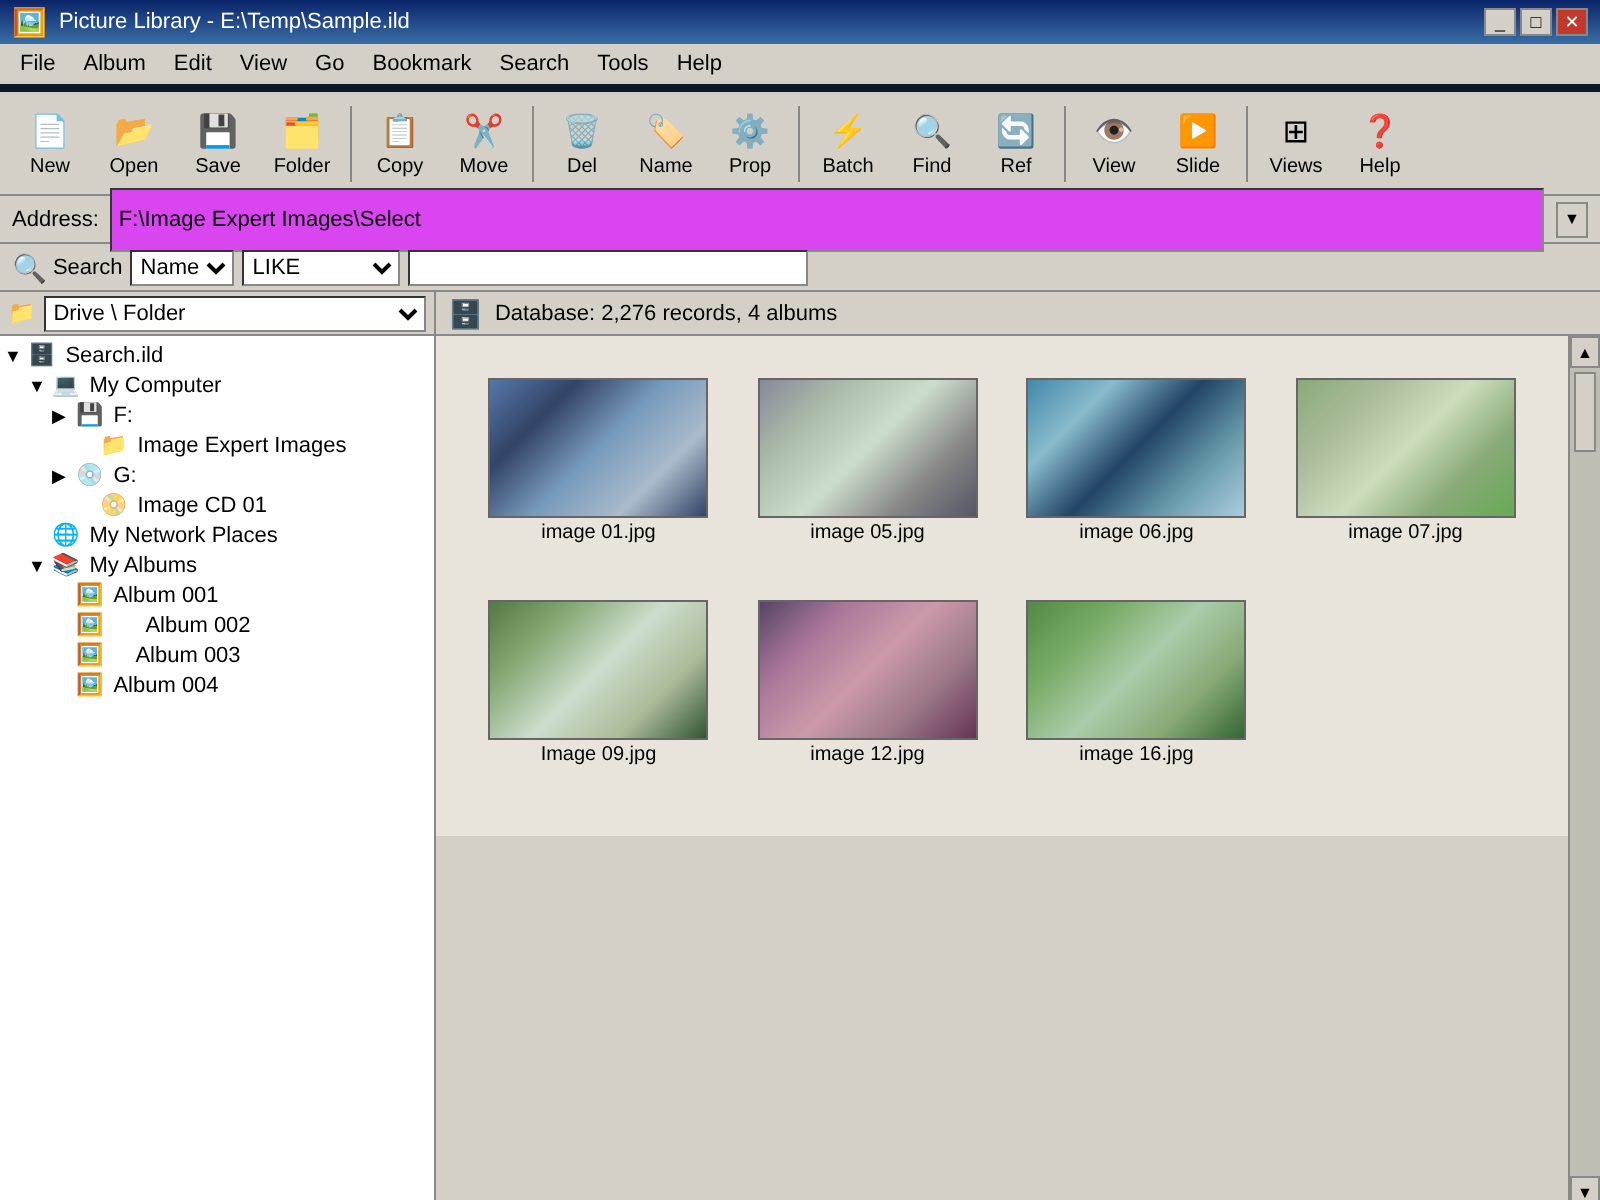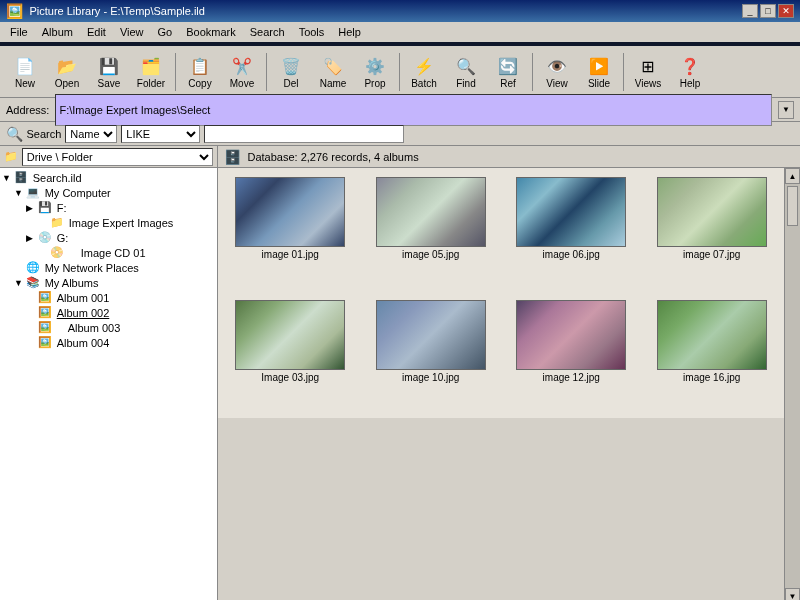--- a/index.html
+++ b/index.html
@@ -16,21 +16,21 @@
 
     
     #toolbar { background: #d4d0c8; border-bottom: 1px solid #888; padding: 2px 4px; display: flex; align-items: center; gap: 0px; height: 52px; }
     .toolbar-btn { display: flex; flex-direction: column; align-items: center; justify-content: center; width: 42px; height: 46px; cursor: pointer; border: 1px solid transparent; padding: 2px; font-size: 10px; }
     .toolbar-btn .icon { width: 24px; height: 24px; display: flex; align-items: center; justify-content: center; font-size: 16px; }
     .toolbar-sep { width: 1px; height: 38px; background: #888; margin: 0 3px; }
 
     
     #addressbar { background: #d4d0c8; border-bottom: 1px solid #888; padding: 3px 6px; display: flex; align-items: center; gap: 6px; height: 24px; }
     #addressbar label { font-size: 11px; }
-    #address-input { flex: 1; height: 32px; border: 1px inset #888; background: #c4b5fd; padding: 1px 3px; font-size: 11px; }
+    #address-input { flex: 1; height: 32px; border: 1px inset #888; background: #d946ef; padding: 1px 3px; font-size: 11px; }
     .addr-arrow { width: 16px; height: 18px; background: #d4d0c8; border: 1px solid #888; display: flex; align-items: center; justify-content: center; cursor: pointer; font-size: 8px; }
 
     
     #searchbar { background: #d4d0c8; border-bottom: 1px solid #888; padding: 3px 6px; display: flex; align-items: center; gap: 4px; height: 24px; }
     #search-icon-area { display: flex; align-items: center; gap: 3px; }
     .search-dropdown { height: 18px; border: 1px inset #888; background: white; font-size: 11px; }
     #search-input { height: 18px; border: 1px inset #888; background: white; padding: 1px 3px; font-size: 11px; width: 200px; }
 
     
     #main { display: flex; height: calc(600px - 22px - 20px - 52px - 24px - 24px); }
@@ -42,21 +42,21 @@
     #tree { flex: 1; overflow: auto; padding: 2px; background: white; }
     .tree-item { padding: 1px 2px; cursor: pointer; display: flex; align-items: center; gap: 2px; white-space: nowrap; }
     .expand-btn { font-size: 9px; width: 10px; }
 
     
     #right-panel { flex: 1; display: flex; flex-direction: column; overflow: hidden; }
     #db-header { background: #d4d0c8; border-bottom: 1px solid #888; padding: 2px 6px; display: flex; align-items: center; gap: 6px; height: 22px; }
     .db-icon { font-size: 14px; }
 
     
-    #thumb-grid { flex: 1; background: #e8e4dc; overflow: auto; padding: 4px; display: grid; grid-template-columns: repeat(4, 1fr); gap: 4px; max-height: 250px; }
+    #thumb-grid { flex: 1; background: #e8e4dc; overflow: auto; padding: 16px; display: grid; grid-template-columns: repeat(4, 1fr); gap: 4px; max-height: 250px; }
     .thumb-cell { display: flex; flex-direction: column; align-items: center; padding: 4px; cursor: pointer; border: 1px solid transparent; }
     .thumb-label { font-size: 10px; margin-top: 2px; text-align: center; }
 
     
     .img-01 { background: linear-gradient(135deg, #5577aa, #334466, #7799bb, #aabbcc, #334466); }
     .img-05 { background: linear-gradient(135deg, #888899, #aabbaa, #ccddcc, #888888, #555566); }
     .img-06 { background: linear-gradient(135deg, #4488aa, #88bbcc, #224466, #6699aa, #aaccdd); }
     .img-07 { background: linear-gradient(135deg, #88aa77, #aabb99, #ccddbb, #88aa77, #66aa55); }
     .img-09 { background: linear-gradient(135deg, #557744, #88aa77, #ccddcc, #aabb99, #335533); }
     .img-10 { background: linear-gradient(135deg, #6688aa, #8899bb, #aabbcc, #778899, #445566); }
@@ -226,41 +226,41 @@
           <span style="margin-left:3px;">Image Expert Images</span>
         </div>
         <div class="tree-item" style="padding-left: 24px;">
           <span class="expand-btn">▶</span>
           <span>💿</span>
           <span style="margin-left:3px;">G:</span>
         </div>
         <div class="tree-item" style="padding-left: 36px;">
           <span class="expand-btn"></span>
           <span>📀</span>
-          <span style="margin-left:15px;">Image CD 01</span>
+          <span style="margin-left:3px;">Image CD 01</span>
         </div>
         <div class="tree-item" style="padding-left: 12px;">
           <span class="expand-btn"></span>
           <span>🌐</span>
           <span style="margin-left:3px;">My Network Places</span>
         </div>
         <div class="tree-item" style="padding-left: 12px;">
           <span class="expand-btn">▼</span>
           <span>📚</span>
           <span style="margin-left:3px;">My Albums</span>
         </div>
         <div class="tree-item" style="padding-left: 24px;">
           <span class="expand-btn"></span>
           <span>🖼️</span>
           <span style="margin-left:3px;">Album 001</span>
         </div>
         <div class="tree-item" style="padding-left: 24px;">
           <span class="expand-btn"></span>
           <span>🖼️</span>
-          <span style="margin-left:3px;text-decoration:underline;">Album 002</span>
+          <span style="margin-left:19px;">Album 002</span>
         </div>
         <div class="tree-item" style="padding-left: 24px;">
           <span class="expand-btn"></span>
           <span>🖼️</span>
           <span style="margin-left:14px;">Album 003</span>
         </div>
         <div class="tree-item" style="padding-left: 24px;">
           <span class="expand-btn"></span>
           <span>🖼️</span>
           <span style="margin-left:3px;">Album 004</span>
@@ -286,25 +286,21 @@
           <div class="thumb-cell">
             <div class="thumb-img-div img-06"></div>
             <span class="thumb-label">image 06.jpg</span>
           </div>
           <div class="thumb-cell">
             <div class="thumb-img-div img-07"></div>
             <span class="thumb-label">image 07.jpg</span>
           </div>
           <div class="thumb-cell">
             <div class="thumb-img-div img-09"></div>
-            <span class="thumb-label">Image 03.jpg</span>
-          </div>
-          <div class="thumb-cell">
-            <div class="thumb-img-div img-10"></div>
-            <span class="thumb-label">image 10.jpg</span>
+            <span class="thumb-label">Image 09.jpg</span>
           </div>
           <div class="thumb-cell">
             <div class="thumb-img-div img-12"></div>
             <span class="thumb-label">image 12.jpg</span>
           </div>
           <div class="thumb-cell">
             <div class="thumb-img-div img-16"></div>
             <span class="thumb-label">image 16.jpg</span>
           </div>
         </div>

